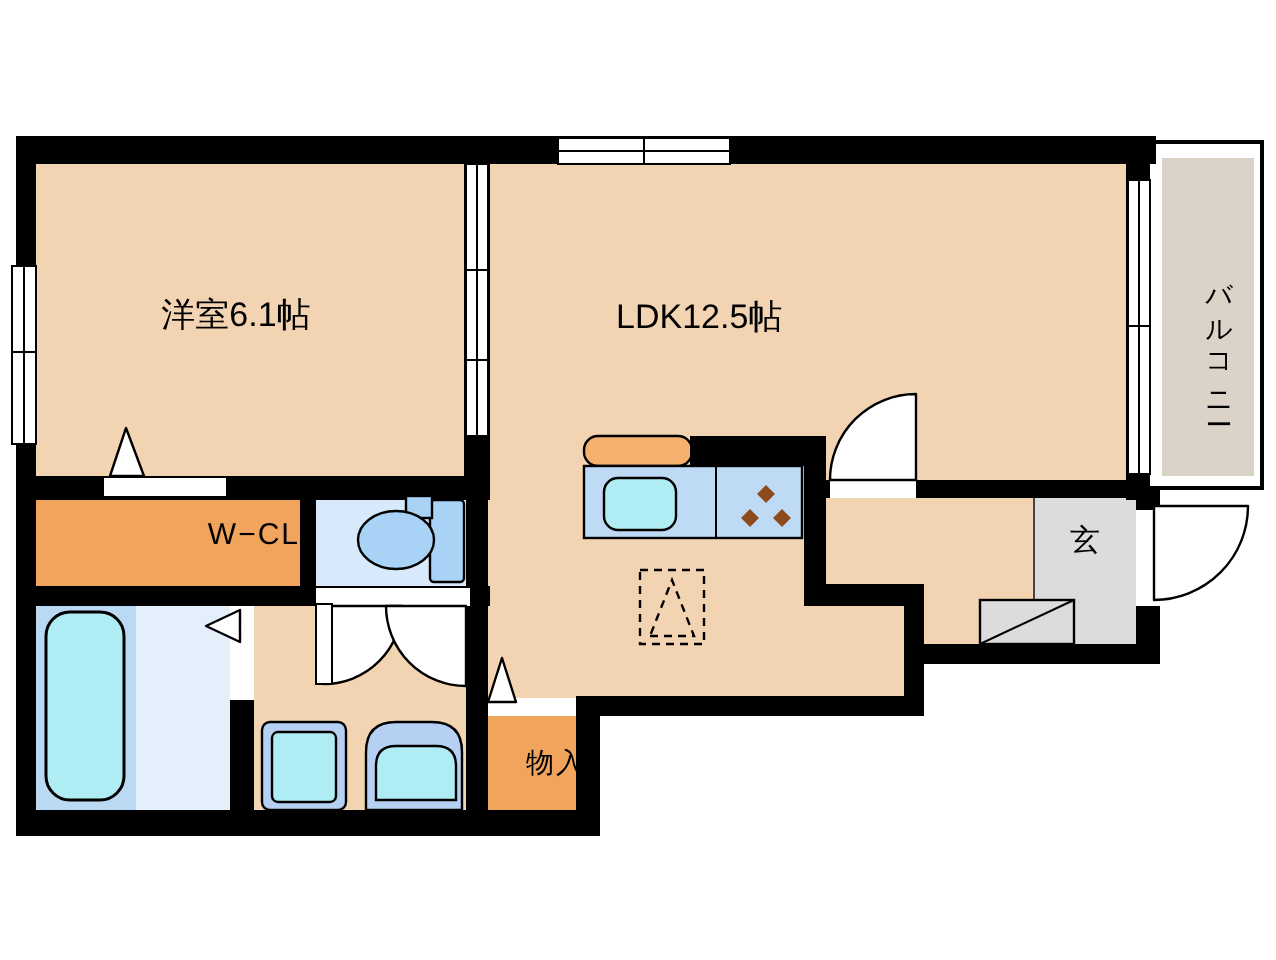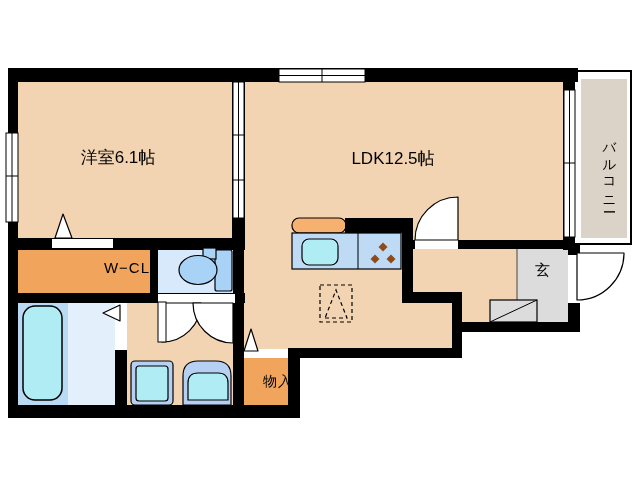--- a/index.html
+++ b/index.html
@@ -26,21 +26,21 @@
   .cyan    { fill:var(--fixture-cyan); stroke:#000; stroke-width:1.2; }
   .pan     { fill:var(--pan-blue); stroke:#000; stroke-width:1.2; }
   .fix     { fill:var(--toilet-fixture-blue); stroke:#000; stroke-width:1.2; }
   .tub     { fill:var(--fixture-cyan); stroke:#000; stroke-width:1.5; }
   .burner  { fill:var(--burner-brown); }
   .thin    { fill:none; stroke:#000; stroke-width:2; }
   .shoebox { fill:var(--entrance-gray); stroke:#000; stroke-width:1.2; }
   .steps   { stroke:#444; stroke-width:1; }
   .lbl { position:absolute; color:#000; white-space:nowrap; }
   .lbl-western { left:30px; top:146px; width:176px; text-align:center; font-size:17px; }
-  .lbl-ldk     { left:297px; top:147px; width:192px; text-align:center; font-size:17px; }
+  .lbl-ldk     { left:308px; top:147px; width:192px; font-size:17px; }
   .lbl-balcony { left:590px; top:98px; width:28px; height:145px; font-size:13.5px;
                  writing-mode:vertical-rl; text-orientation:mixed; letter-spacing:3px;
                  text-align:center; }
   .lbl-wcl     { left:18px; top:259px; width:132px; text-align:right; font-size:15px; letter-spacing:1px; }
   .lbl-genkan  { left:517px; top:261px; width:51px; text-align:center; font-size:15px; }
   .lbl-storage { left:244px; top:373px; width:68px; text-align:center; font-size:14px; letter-spacing:1px; }
 </style>
 </head>
 <body>
 

